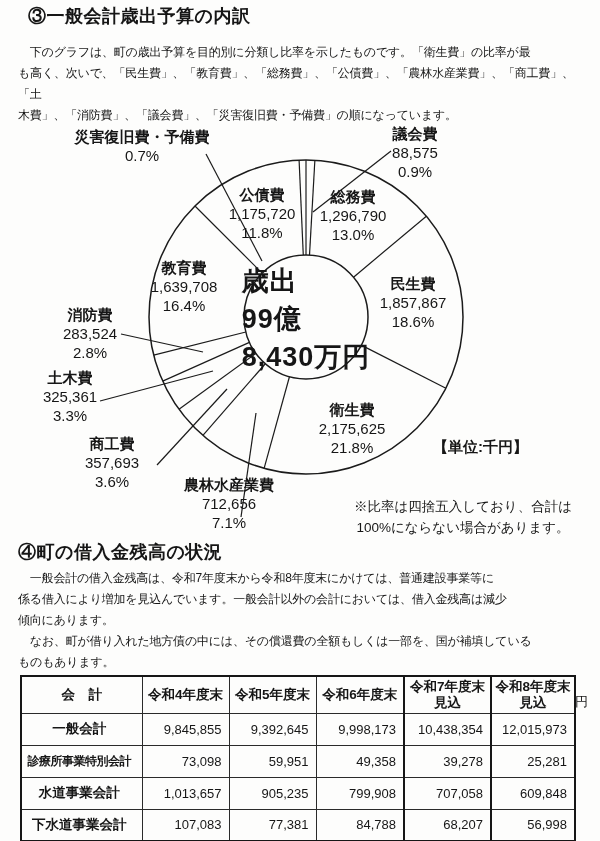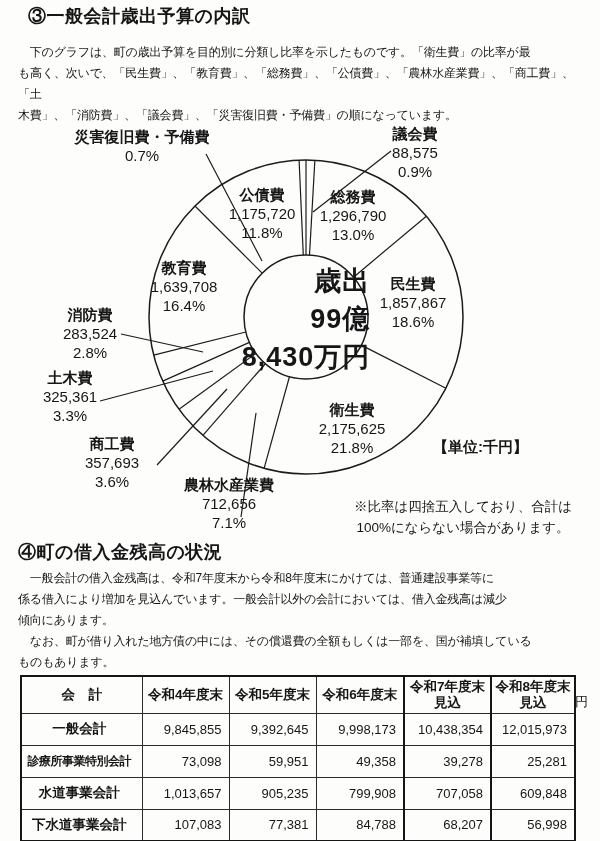--- a/index.html
+++ b/index.html
@@ -17,21 +17,21 @@
   
   #chart { left:0; top:116px; width:600px; height:424px; }
   #pie-svg { position:absolute; left:0; top:0; }
   .pie-label {
     position:absolute; transform:translateX(-50%);
     text-align:center; font-size:15px; line-height:19px; white-space:pre; font-weight:500;
   }
   .pie-label .nm { font-weight:700; }
   .center-label {
     position:absolute; transform:translateX(-50%);
-    text-align:right; font-size:27px; line-height:38px; font-weight:800;
+    text-align:left; font-size:27px; line-height:38px; font-weight:800;
     letter-spacing:1px; white-space:nowrap;
   }
   .unit-note { font-size:15px; font-weight:700; white-space:nowrap; }
   .footnote {
     font-size:13.5px; line-height:21px; text-align:center;
     white-space:pre-line; width:230px; font-weight:500;
   }
   .table-unit { font-size:13px; font-weight:500; text-align:right; width:160px;margin-top:37px; }
   
   table.borrow {

